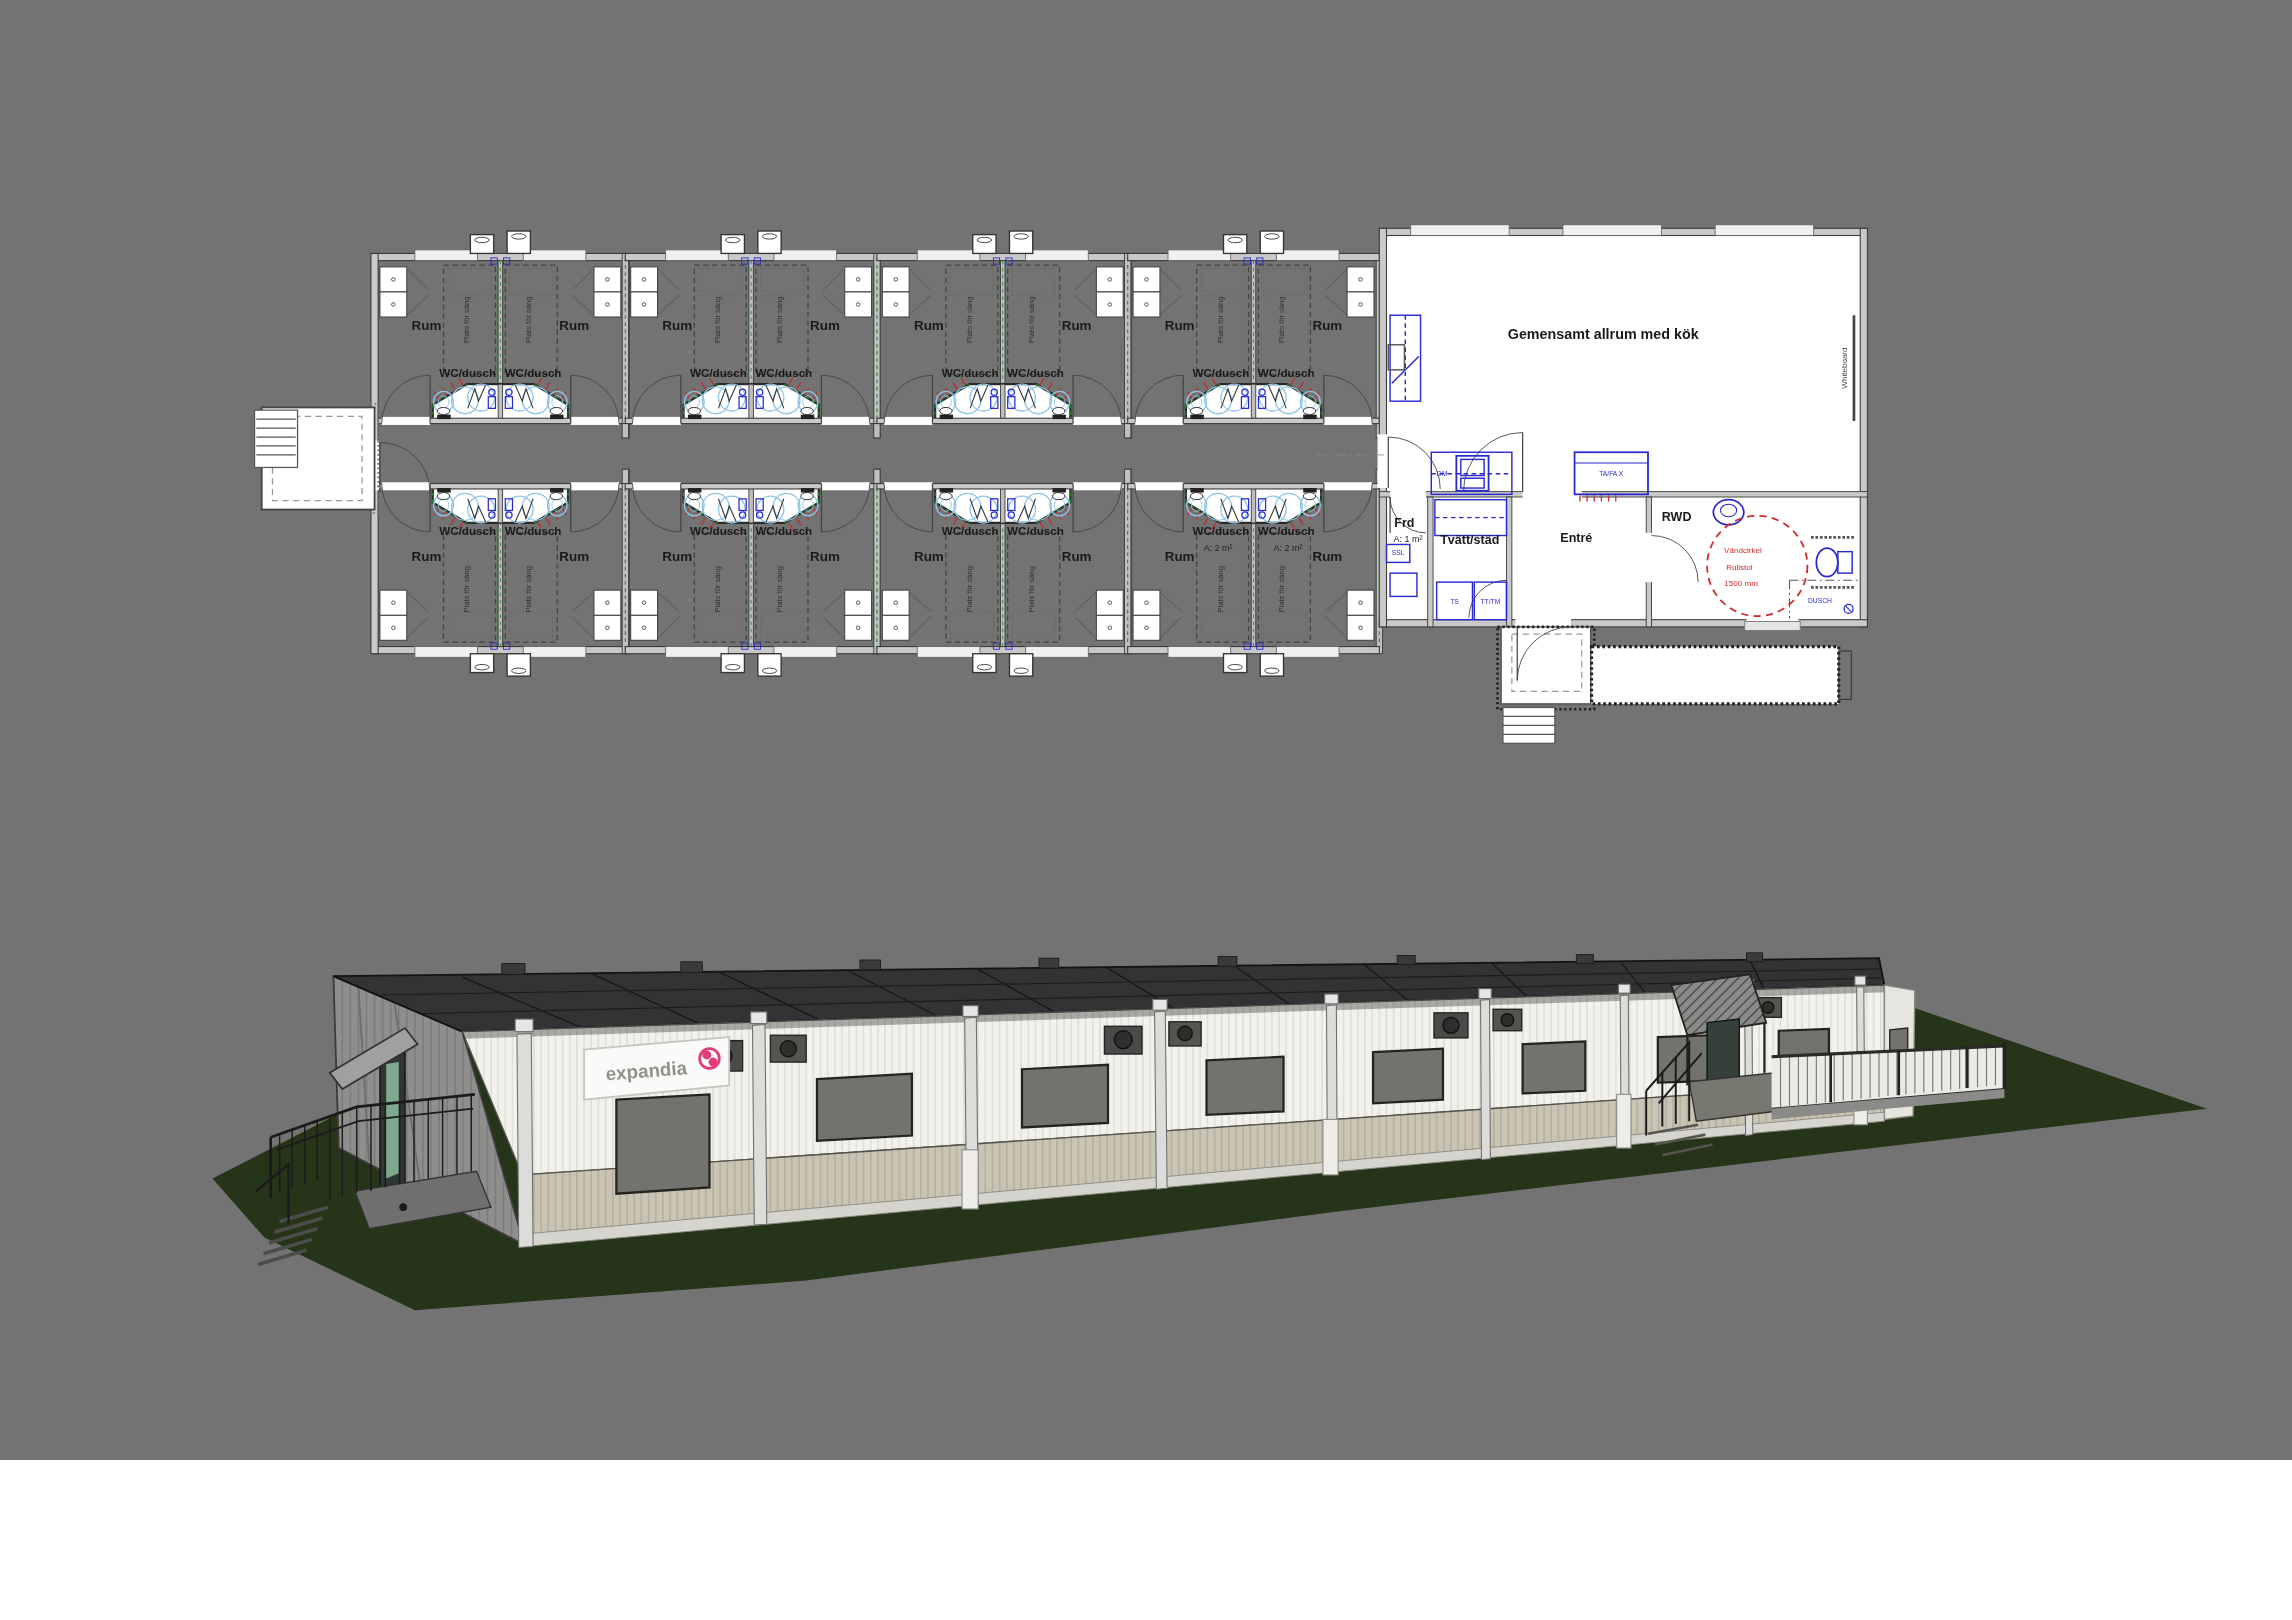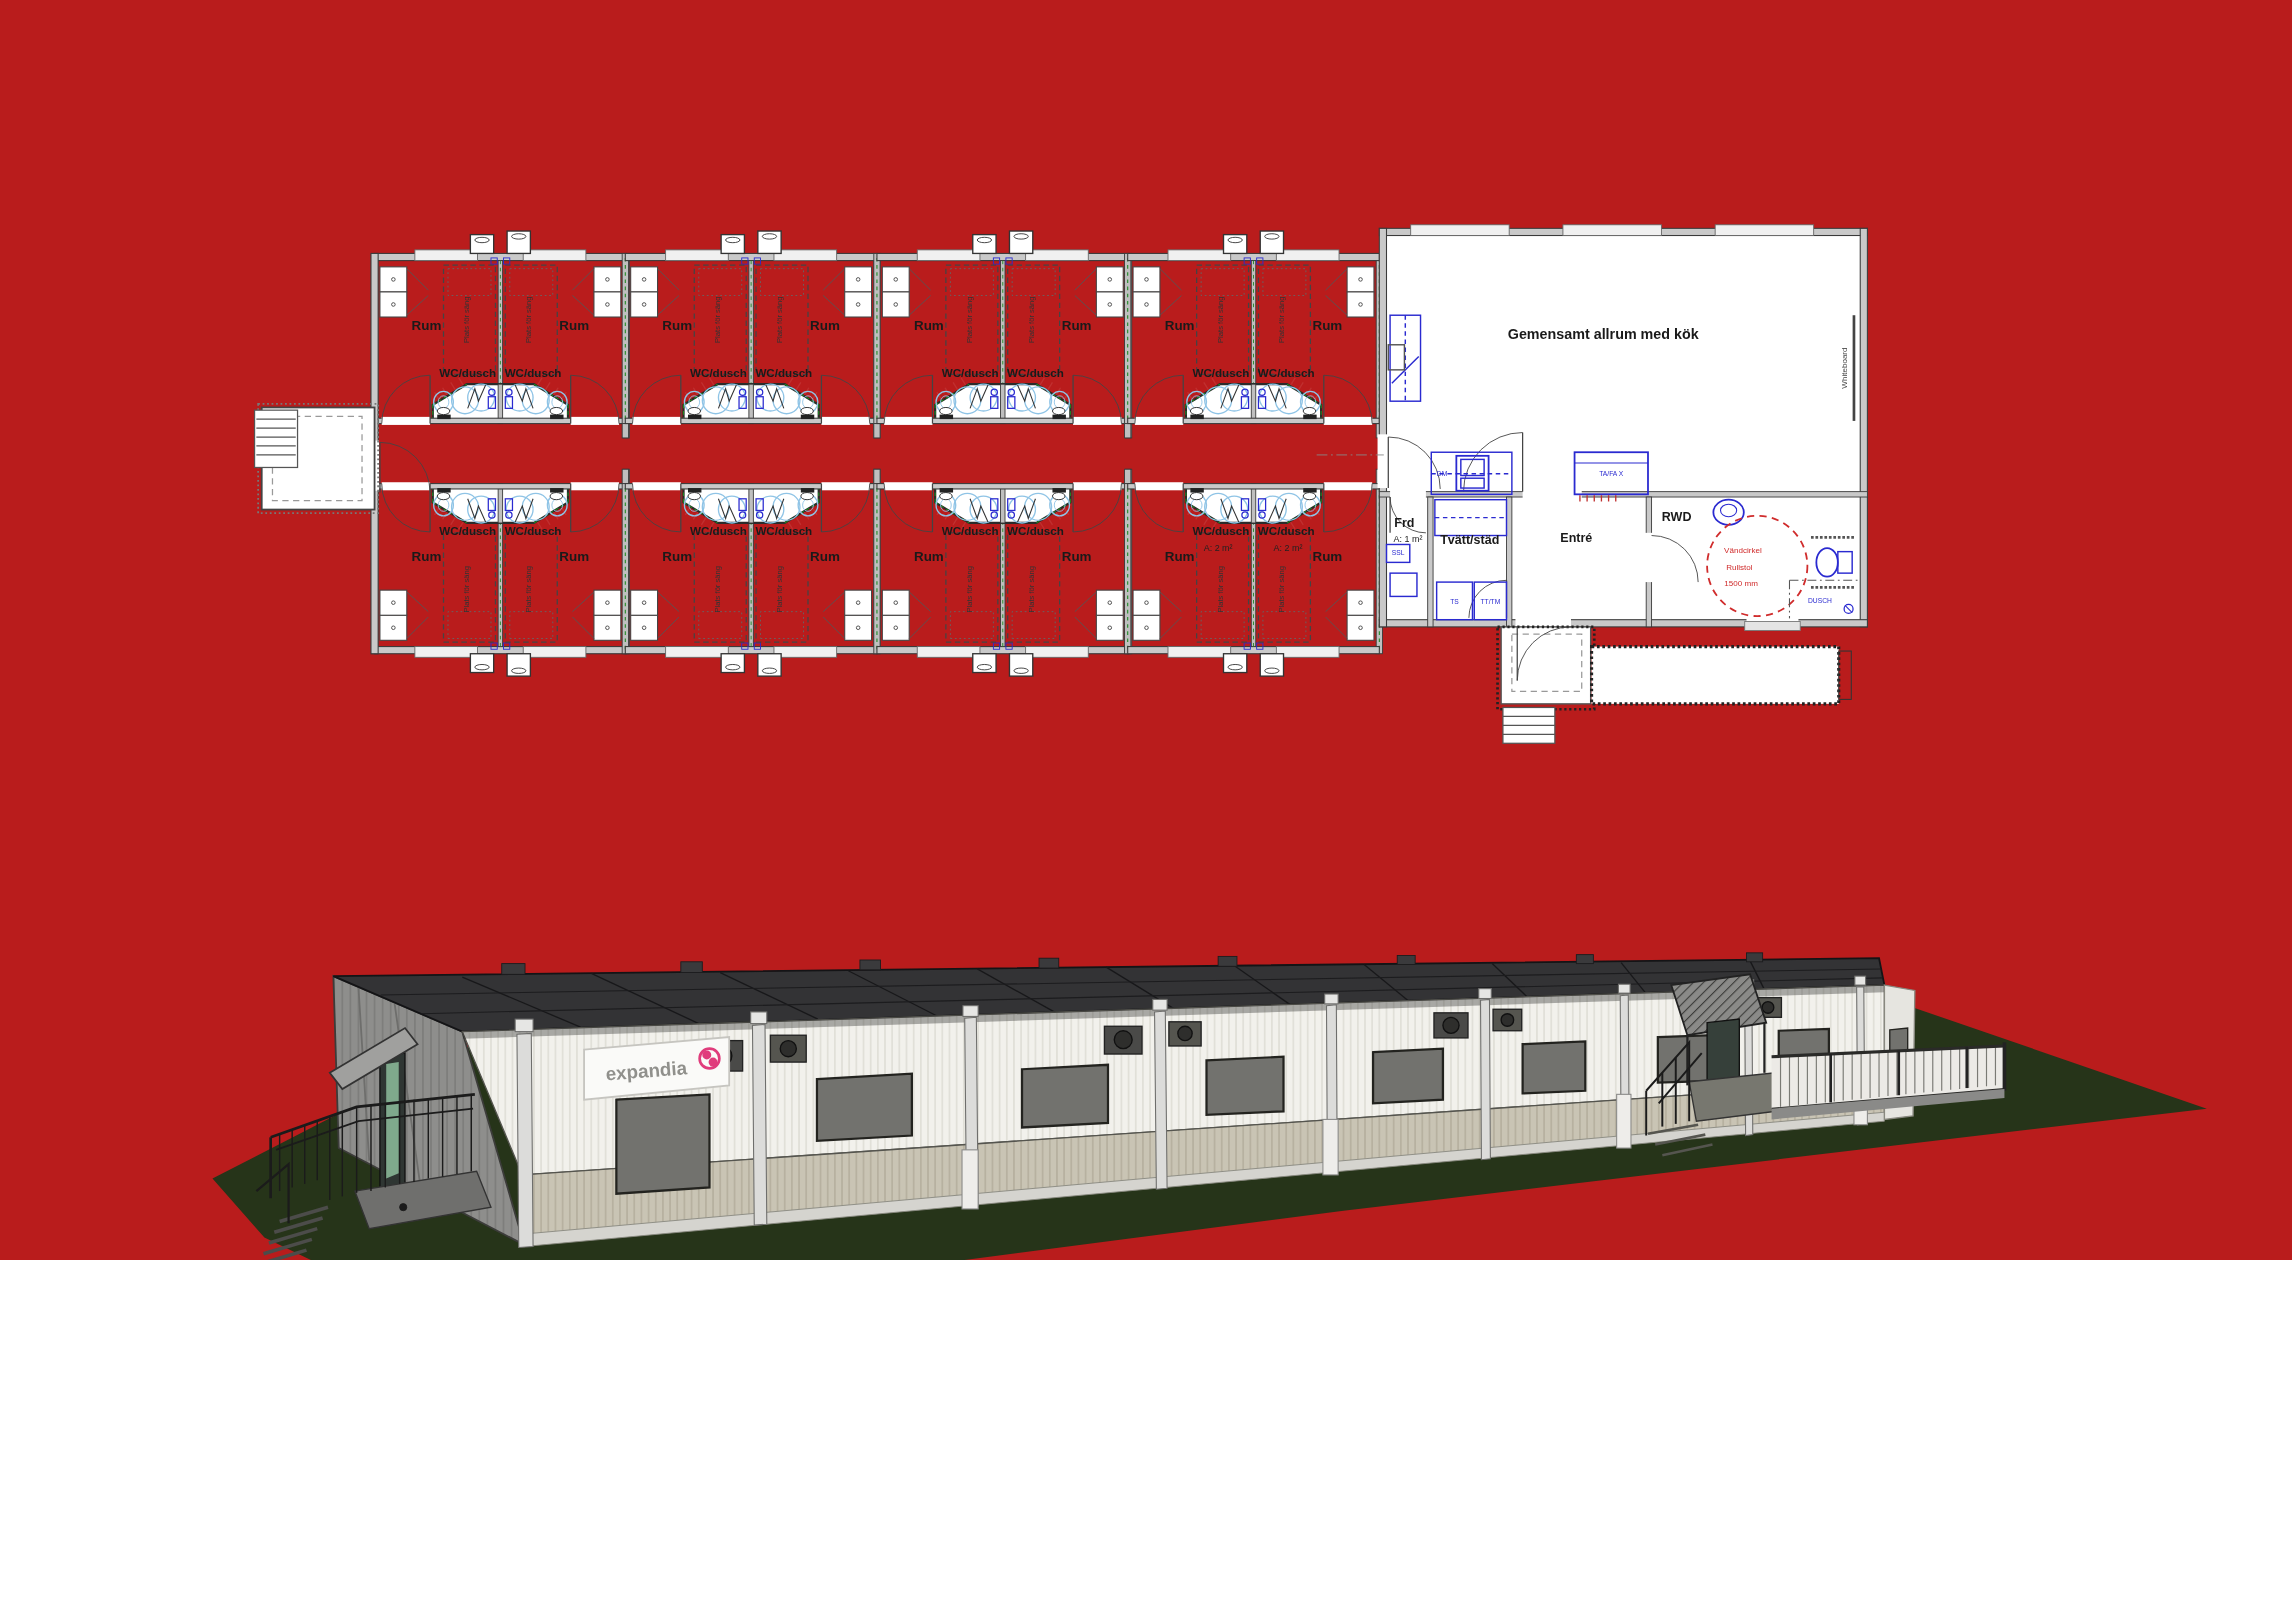--- a/index.html
+++ b/index.html
@@ -1,16 +1,16 @@
 <!DOCTYPE html>
 <html style="font-size:14.3px"><head>
 <meta charset="utf-8">
 <style>
   html,body{margin:0;padding:0;background:#ffffff;}
-  .canvas{position:relative;width:2293px;height:1260px;background:#b91c1c;overflow:hidden;
+  .canvas{position:relative;width:2293px;height:1460px;background:#737373;overflow:hidden;
           font-family:"Liberation Sans", sans-serif;}
   svg{position:absolute;left:0;top:0;}
   text{font-family:"Liberation Sans", sans-serif;fill:#1a1a1a;}
   .lbl-room{font-size:15px;font-weight:bold;text-anchor:middle;}
   .lbl-wc{font-size:13px;font-weight:bold;text-anchor:middle;}
   .lbl-bed{font-size:8.5px;fill:#333;text-anchor:middle;}
   .lbl-big{font-size:16px;font-weight:bold;text-anchor:middle;}
   .lbl-med{font-size:14px;font-weight:bold;text-anchor:middle;}
   .lbl-small{font-size:10px;text-anchor:middle;}
   .lbl-tiny-blue{font-size:7.5px;fill:#2a2ad0;text-anchor:middle;}

